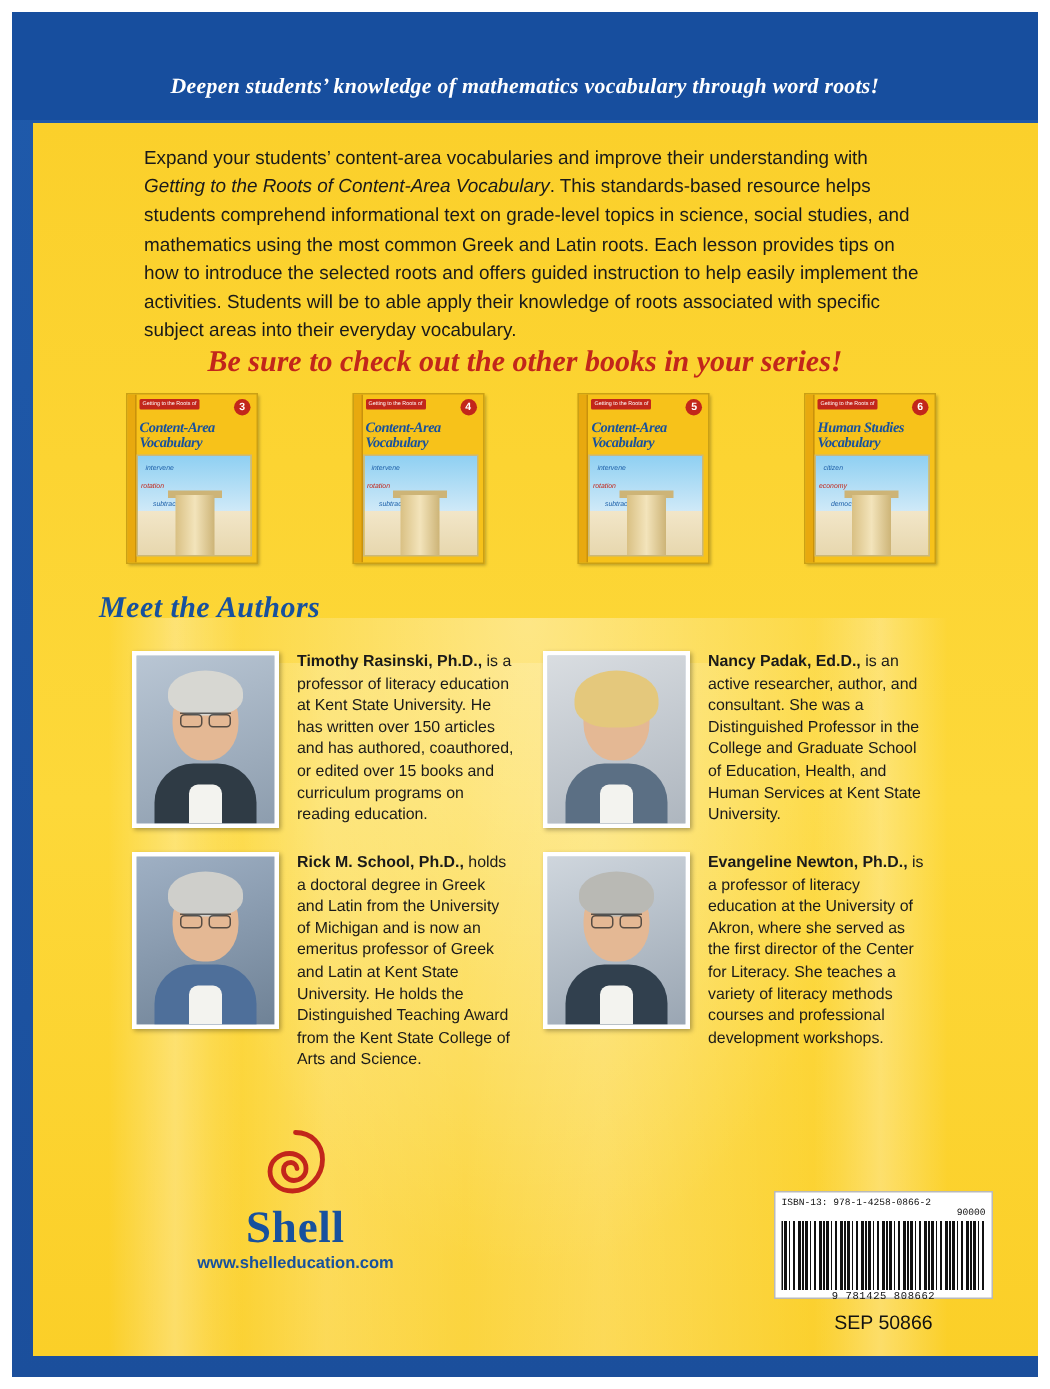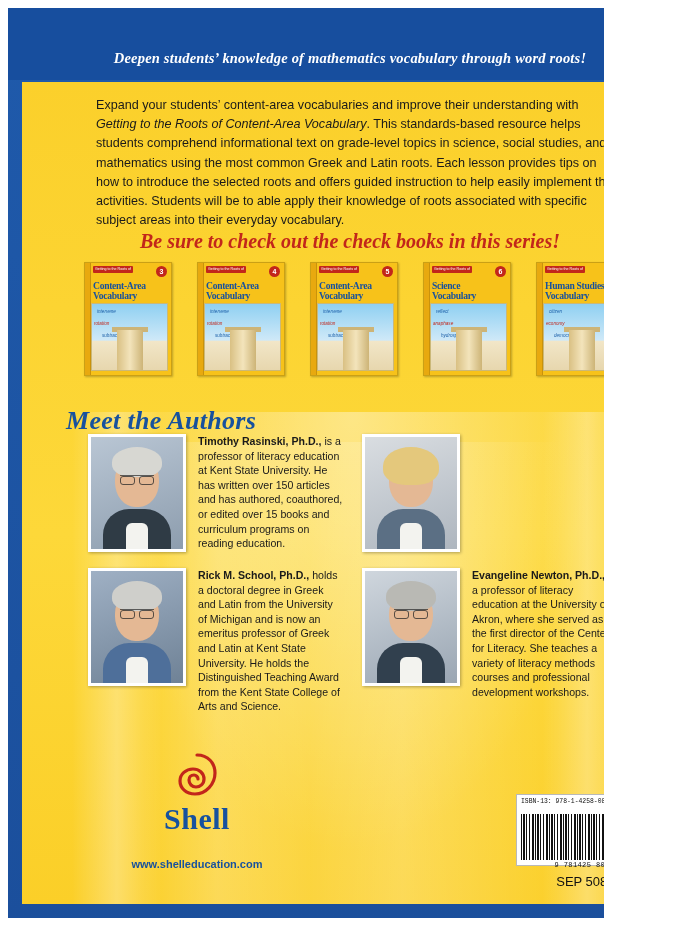--- a/index.html
+++ b/index.html
@@ -5,21 +5,21 @@
   html, body {
     margin: 0;
     padding: 0;
     background: #ffffff;
   }
   body {
     font-family: "Liberation Sans", sans-serif;
   }
   .page {
     position: relative;
-    width: 604px;
+    width: 700px;
     height: 926px;
     overflow: hidden;
     background: #ffffff;
   }
   .cover {
     position: absolute;
     left: 8px;
     top: 8px;
     width: 684px;
     height: 910px;
@@ -52,20 +52,21 @@
   
   .yellow-panel {
     position: absolute;
     left: 14px;
     top: 74px;
     width: 656px;
     height: 822px;
     background: #fcd22a;
     background: linear-gradient(180deg, #fbd02b 0%, #fdd839 55%, #fbcf28 100%);
     overflow: hidden;
+    padding-left: 22px;
   }
   
   .arch {
     position: absolute;
     left: 50px;
     top: 330px;
     width: 560px;
     height: 500px;
     background:
       radial-gradient(ellipse at 50% 0%, rgba(255,255,255,0.40) 0%, rgba(255,255,255,0.0) 62%),
@@ -169,20 +170,21 @@
     line-height: 11px;
     text-align: center;
   }
   .book .title {
     position: absolute;
     left: 8px;
     right: 4px;
     top: 18px;
     font-family: "Liberation Serif", serif;
     font-weight: bold;
+    font-style: italic;
     color: #17519e;
     font-size: 9.6px;
     line-height: 10px;
     letter-spacing: -0.3px;
   }
   .book .art {
     position: absolute;
     left: 6px;
     right: 3px;
     top: 40px;
@@ -222,23 +224,22 @@
   .book .art .w3 { left: 10px; top: 29px; }
   
   .authors-heading {
     position: absolute;
     left: 44px;
     top: 312px;
     color: #17519e;
     font-family: "Liberation Serif", serif;
     font-style: italic;
     font-weight: bold;
-    font-size: 26px;
+    font-size: 20px;
     letter-spacing: 0.3px;
-    margin-top: 12px;
   }
   
   .authors {
     position: absolute;
     left: 66px;
     top: 352px;
     width: 530px;
   }
   .author-row {
     display: flex;
@@ -364,21 +365,21 @@
     line-height: 31px;
   }
   .logo-sub {
     font-family: "Liberation Serif", serif;
     color: #17519e;
     font-size: 22px;
     letter-spacing: 1.4px;
     line-height: 24px;
   }
   .logo-url {
-    margin-top: 24px;
+    margin-top: 2px;
     color: #17519e;
     font-size: 11px;
     font-weight: bold;
   }
   
   .isbn-box {
     position: absolute;
     left: 494px;
     top: 712px;
     width: 146px;
@@ -436,21 +437,21 @@
 
     <div class="yellow-panel">
 
       <div class="arch"></div>
       <div class="arch2"></div>
 
       <div class="blurb">
         <span>Expand your students’ content-area vocabularies and improve their understanding with </span><em>Getting to the Roots of Content-Area Vocabulary</em><span>. This standards-based resource helps students comprehend informational text on grade-level topics in science, social studies, and mathematics using the most common Greek and Latin roots. Each lesson provides tips on how to introduce the selected roots and offers guided instruction to help easily implement the activities. Students will be to able apply their knowledge of roots associated with specific subject areas into their everyday vocabulary.</span>
       </div>
 
-      <div class="series-heading">Be sure to check out the check books in this series!</div>
+      <div class="series-heading">Be sure to check out the other books in your series!</div>
 
       <div class="books">
 
         <div class="book">
           <div class="spine"></div>
           <div class="badge">Getting to the Roots of</div>
           <div class="lvl">3</div>
           <div class="title">Content-Area Vocabulary</div>
           <div class="art">
             <div class="w1">intervene</div>
@@ -482,33 +483,20 @@
           <div class="title">Content-Area Vocabulary</div>
           <div class="art">
             <div class="w1">intervene</div>
             <div class="w2">rotation</div>
             <div class="w3">subtraction</div>
             <div class="cap"></div>
             <div class="pillar"></div>
           </div>
         </div>
 
-        <div class="book">
-          <div class="spine"></div>
-          <div class="badge">Getting to the Roots of</div>
-          <div class="lvl">6</div>
-          <div class="title">Science Vocabulary</div>
-          <div class="art">
-            <div class="w1">reflect</div>
-            <div class="w2">anaphase</div>
-            <div class="w3">hydrosphere</div>
-            <div class="cap"></div>
-            <div class="pillar"></div>
-          </div>
-        </div>
 
         <div class="book">
           <div class="spine"></div>
           <div class="badge">Getting to the Roots of</div>
           <div class="lvl">6</div>
           <div class="title">Human Studies Vocabulary</div>
           <div class="art">
             <div class="w1">citizen</div>
             <div class="w2">economy</div>
             <div class="w3">democracy</div>
@@ -537,20 +525,21 @@
           </div>
 
           <div class="author">
             <div class="portrait p2">
               <div class="bg"></div>
               <div class="body"></div>
               <div class="shirt"></div>
               <div class="head"></div>
               <div class="hair"></div>
             </div>
+            <div class="bio"><b>Nancy Padak, Ed.D.,</b><span> is an active researcher, author, and consultant.  She was a Distinguished Professor in the College and Graduate School of Education, Health, and Human Services at Kent State University.</span></div>
           </div>
         </div>
 
         <div class="author-row">
           <div class="author">
             <div class="portrait p3">
               <div class="bg"></div>
               <div class="body"></div>
               <div class="shirt"></div>
               <div class="head"></div>

